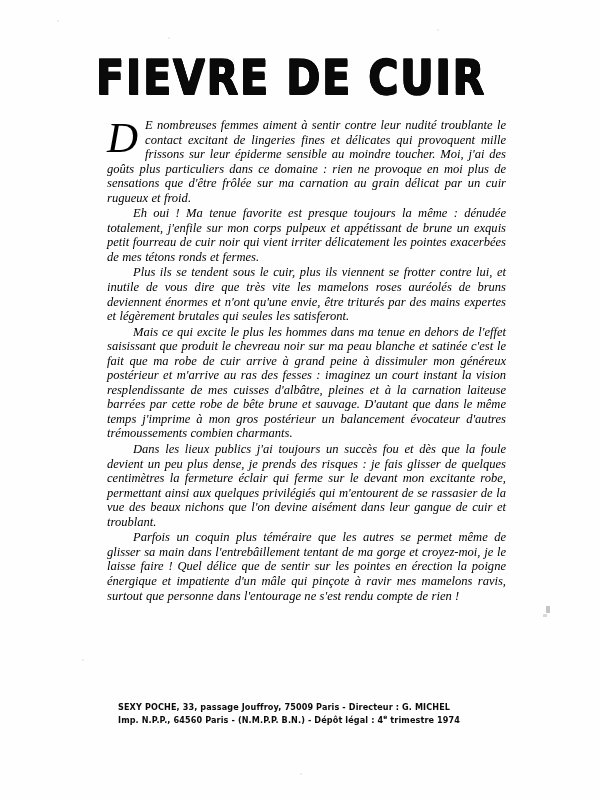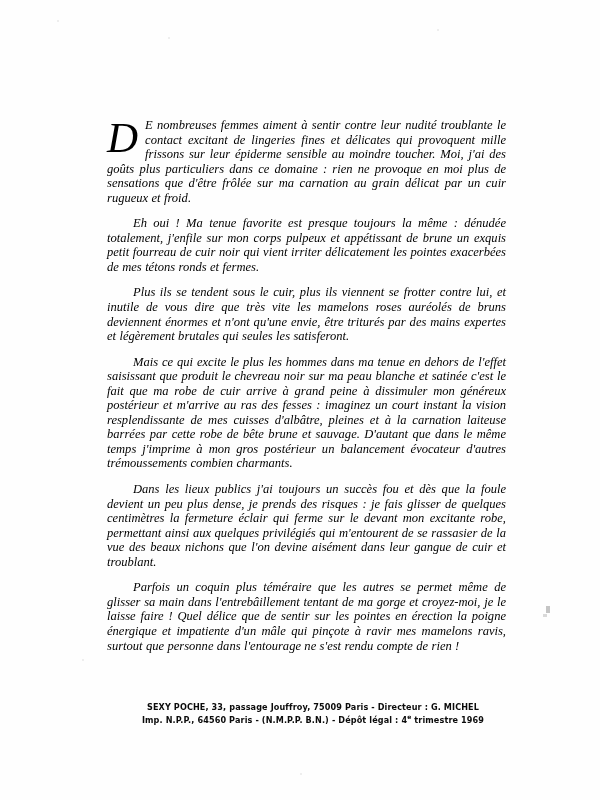--- a/index.html
+++ b/index.html
@@ -66,21 +66,21 @@
     font-style: italic;
     font-size: 12.55px;
     line-height: 14.55px;
     text-align: justify;
     text-justify: inter-word;
     text-indent: 26px;
     hyphens: manual;
     -webkit-hyphens: manual;
     word-spacing: 0.02em;
   }
-  .para + .para { margin-top: 11px; }
+  .para + .para { margin-top: 1px; }
 
   
   .para-first { text-indent: 0; }
   .dropcap {
     float: left;
     font-style: italic;
     font-weight: 400;
     font-size: 43px;
     line-height: 36px;
     padding: 1px 7px 0 0;
@@ -96,21 +96,21 @@
     width: 390px;
     font-family: "DejaVu Sans", "Liberation Sans", sans-serif;
     font-weight: 700;
     font-size: 8.1px;
     line-height: 10.2px;
     letter-spacing: 0.12px;
     color: #0b0b0b;
     text-align: left;
     white-space: nowrap;
   }
-  .colophon-line { display: block; text-align: center; }
+  .colophon-line { display: block; }
   .colophon sup {
     font-size: 6px;
     vertical-align: super;
   }
 
   
   .scan-mark {
     position: absolute;
     left: 546px;
     top: 606px;
@@ -141,20 +141,23 @@
 <body>
 
 <div class="page">
 
   <div class="speck" style="left:57px;top:20px;width:2px;height:2px;"></div>
   <div class="speck" style="left:168px;top:37px;width:2px;height:2px;"></div>
   <div class="speck" style="left:437px;top:29px;width:2px;height:2px;"></div>
   <div class="speck" style="left:300px;top:773px;width:2px;height:2px;"></div>
   <div class="speck" style="left:82px;top:659px;width:2px;height:2px;"></div>
 
+  <div class="title-block">
+    <h1 class="article-title">FIEVRE DE CUIR</h1>
+  </div>
 
   <div class="body-block">
 
     <p class="para para-first"><span class="dropcap">D</span><span>E nombreuses femmes aiment à sentir contre leur nudité troublante le contact excitant de lingeries fines et délicates qui provoquent mille frissons sur leur épiderme sensible au moindre toucher. Moi, j'ai des goûts plus particuliers dans ce domaine : rien ne provoque en moi plus de sensations que d'être frôlée sur ma carnation au grain délicat par un cuir rugueux et froid.</span></p>
 
     <p class="para"><span>Eh oui ! Ma tenue favorite est presque toujours la même : dénudée totalement, j'enfile sur mon corps pulpeux et appétissant de brune un exquis petit fourreau de cuir noir qui vient irriter délicatement les pointes exacerbées de mes tétons ronds et fermes.</span></p>
 
     <p class="para"><span>Plus ils se tendent sous le cuir, plus ils viennent se frotter contre lui, et inutile de vous dire que très vite les mamelons roses auréolés de bruns deviennent énormes et n'ont qu'une envie, être triturés par des mains expertes et légèrement brutales qui seules les satisferont.</span></p>
 
     <p class="para"><span>Mais ce qui excite le plus les hommes dans ma tenue en dehors de l'effet saisissant que produit le chevreau noir sur ma peau blanche et satinée c'est le fait que ma robe de cuir arrive à grand peine à dissimuler mon généreux postérieur et m'arrive au ras des fesses : imaginez un court instant la vision resplendissante de mes cuisses d'albâtre, pleines et à la carnation laiteuse barrées par cette robe de bête brune et sauvage. D'autant que dans le même temps j'imprime à mon gros postérieur un balancement évocateur d'autres trémoussements combien charmants.</span></p>
@@ -162,16 +165,16 @@
     <p class="para"><span>Dans les lieux publics j'ai toujours un succès fou et dès que la foule devient un peu plus dense, je prends des risques : je fais glisser de quelques centimètres la fermeture éclair qui ferme sur le devant mon excitante robe, permettant ainsi aux quelques privilégiés qui m'entourent de se rassasier de la vue des beaux nichons que l'on devine aisément dans leur gangue de cuir et troublant.</span></p>
 
     <p class="para"><span>Parfois un coquin plus téméraire que les autres se permet même de glisser sa main dans l'entrebâillement tentant de ma gorge et croyez-moi, je le laisse faire ! Quel délice que de sentir sur les pointes en érection la poigne énergique et impatiente d'un mâle qui pinçote à ravir mes mamelons ravis, surtout que personne dans l'entourage ne s'est rendu compte de rien !</span></p>
 
   </div>
 
   <div class="scan-mark"></div>
 
   <div class="colophon">
     <span class="colophon-line">SEXY POCHE, 33, passage Jouffroy, 75009 Paris - Directeur : G. MICHEL</span>
-    <span class="colophon-line"><span>Imp. N.P.P., 64560 Paris - (N.M.P.P. B.N.) - Dépôt légal : 4</span><sup>e</sup><span> trimestre 1969</span></span>
+    <span class="colophon-line"><span>Imp. N.P.P., 64560 Paris - (N.M.P.P. B.N.) - Dépôt légal : 4</span><sup>e</sup><span> trimestre 1974</span></span>
   </div>
 
 </div>
 
 </body></html>

